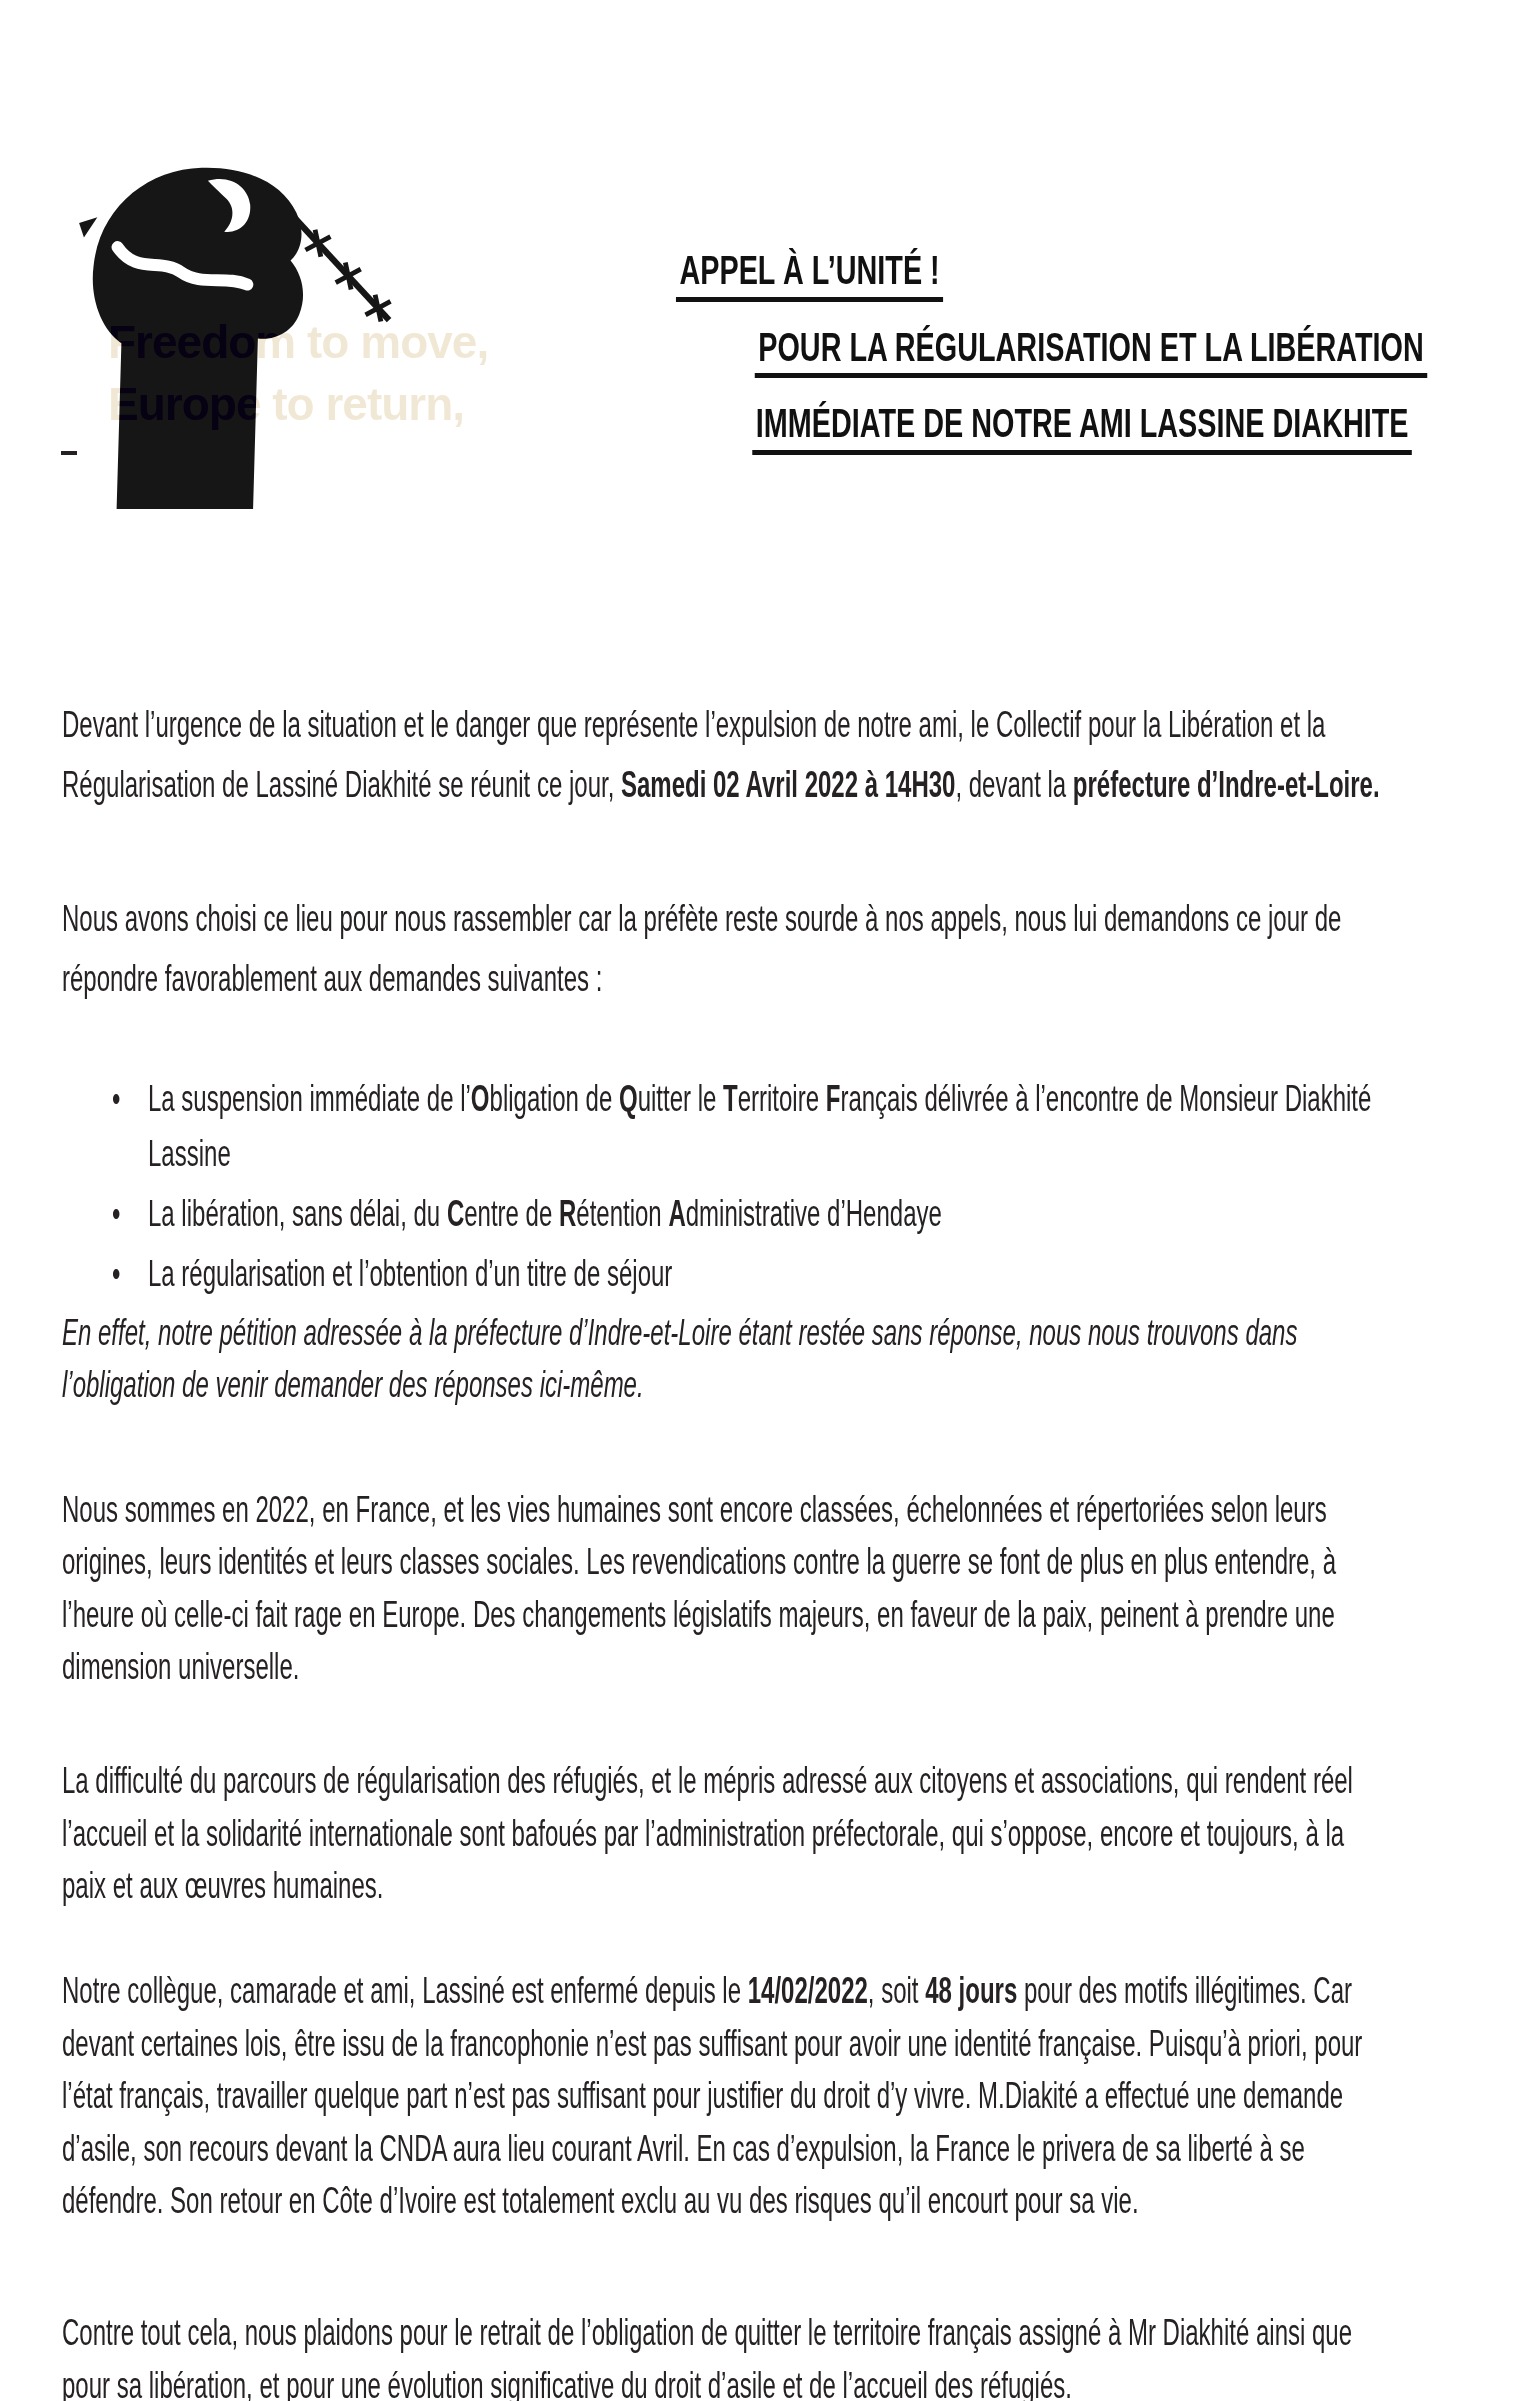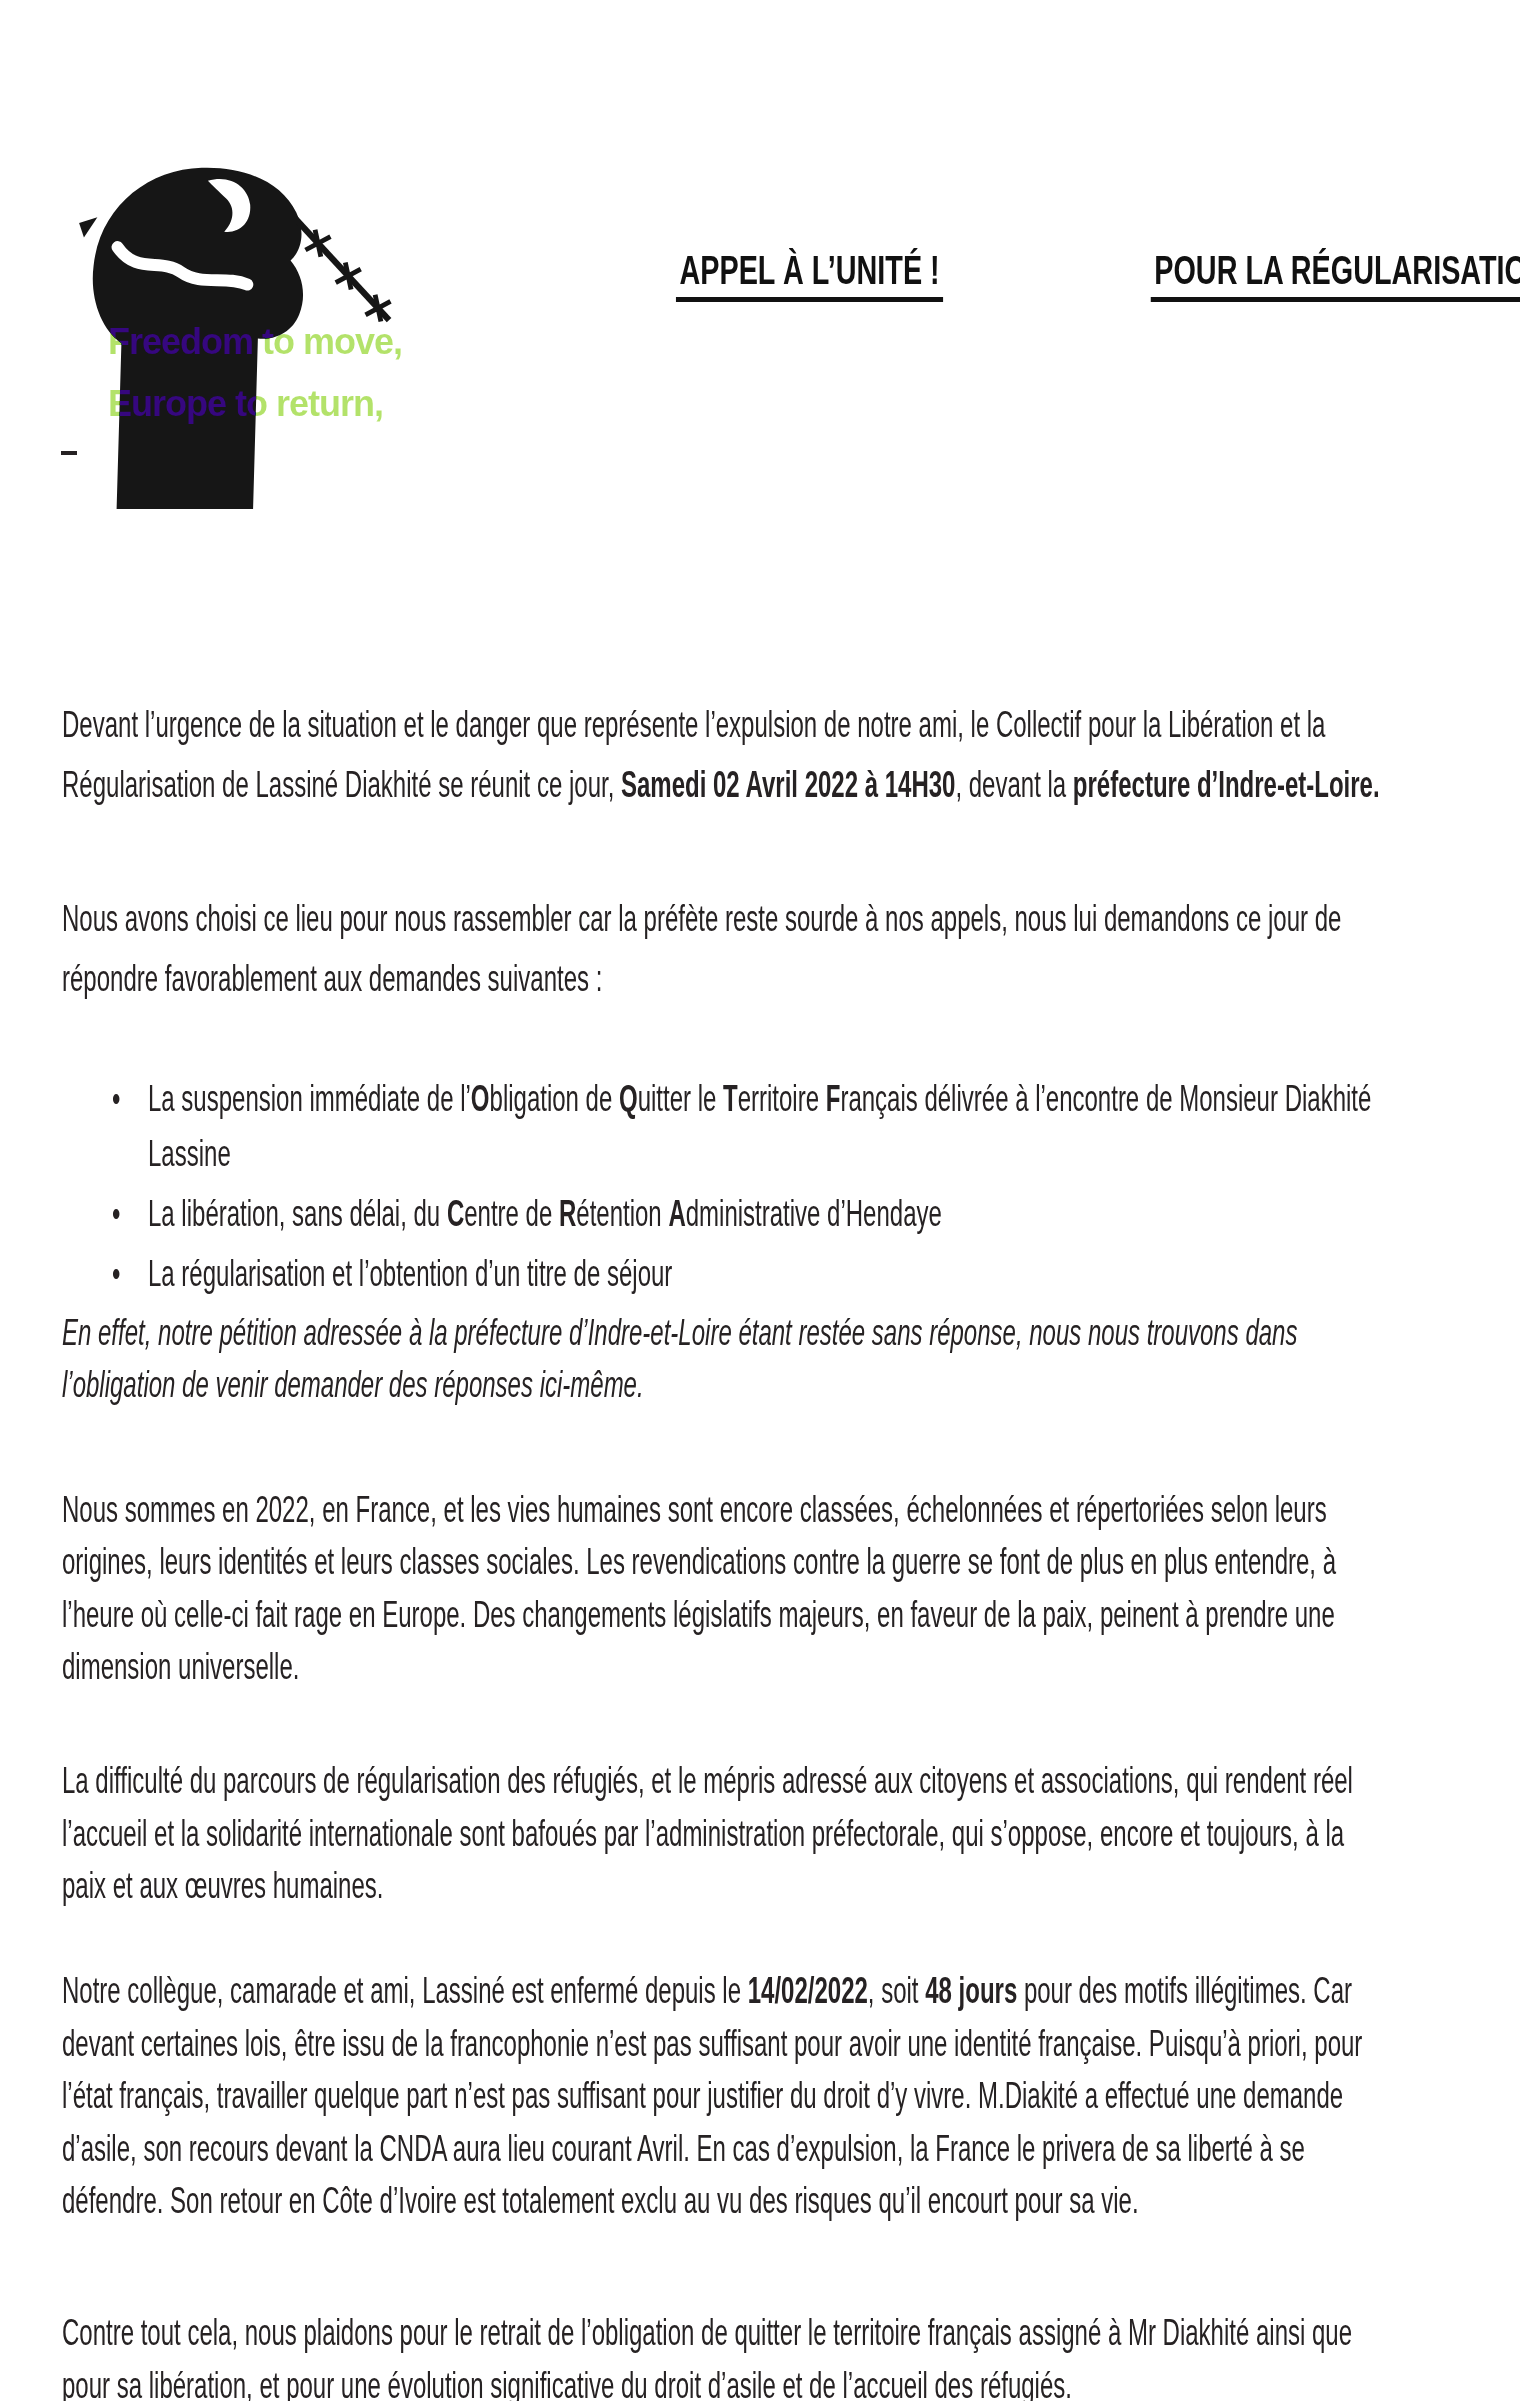--- a/index.html
+++ b/index.html
@@ -1,26 +1,26 @@
 <!DOCTYPE html>
 <html style="font-size:7.7px"><head>
 <meta charset="utf-8">
 <style>
   html,body{margin:0;padding:0;background:#e8e8e8;}
   #page{position:relative;width:1521px;height:3174px;background:#ffffff;overflow:hidden;
         font-family:"Liberation Sans","DejaVu Sans",sans-serif;color:#262223;}
   
   #logo-svg{position:absolute;left:79px;top:151px;width:327px;height:358px;}
-  #logo-text{position:absolute;left:108px;top:311px;font-weight:bold;font-size:36px;
-             line-height:62px;letter-spacing:-1px;color:#4c1d95;mix-blend-mode:difference;
+  #logo-text{position:absolute;left:108px;top:311px;font-weight:bold;font-size:46px;
+             line-height:62px;letter-spacing:-1px;color:#0f172a;mix-blend-mode:difference;
              white-space:nowrap;}
   #stray-dash{position:absolute;left:61px;top:451px;width:16.3px;height:4.3px;background:#262223;}
   
   #title-block{position:absolute;left:624px;top:250px;width:768px;display:flex;
-               flex-direction:row;align-items:flex-end;gap:25px;}
+               flex-direction:column;align-items:flex-start;gap:25px;}
   .title-line{display:inline-block;font-weight:bold;font-size:40px;line-height:1;
               white-space:nowrap;color:#111111;border-bottom:5.8px solid #111111;
               padding:0 4.8px 6.7px 4.8px;transform:scaleX(0.72);transform-origin:center top;}
   
   #content{position:absolute;left:62px;top:695px;width:1422px;font-size:24px;
            transform:scaleY(1.5);transform-origin:top left;}
   .para{white-space:pre-line;margin:0;}
   .lh-wide{line-height:40px;}
   .lh-norm{line-height:35px;}
   .b{font-weight:bold;}

